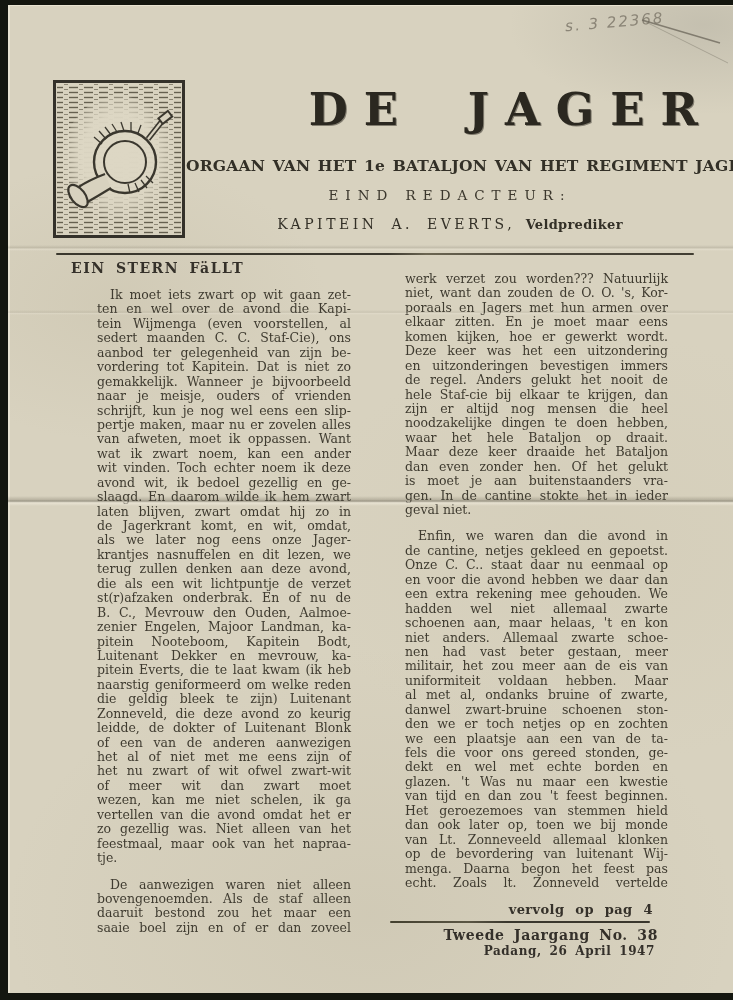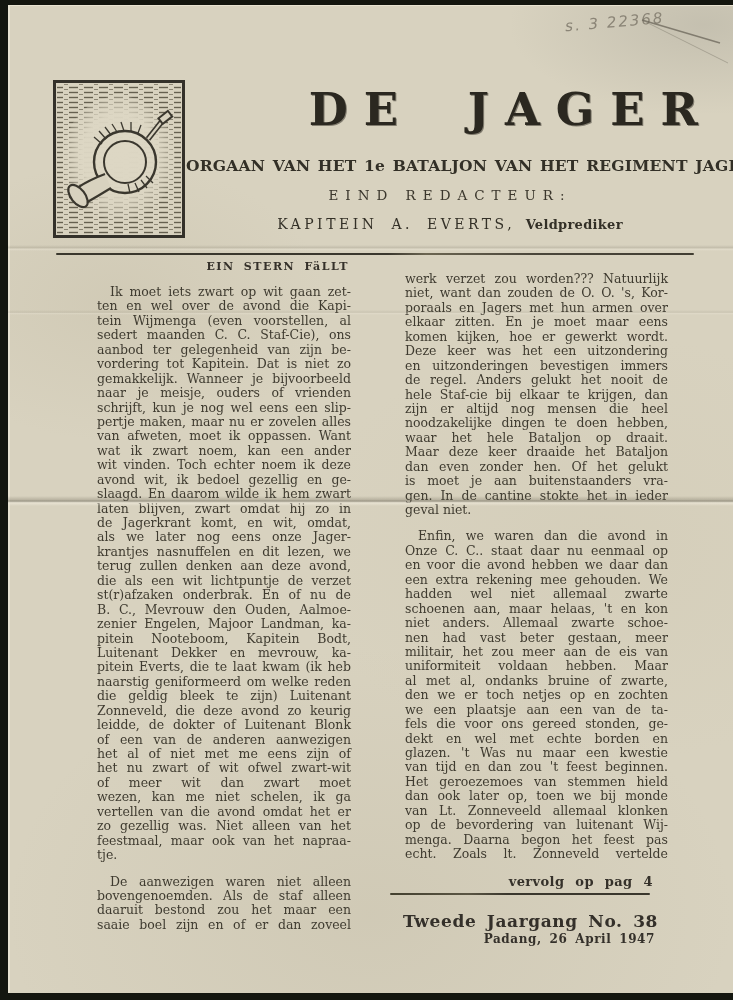--- a/index.html
+++ b/index.html
@@ -47,41 +47,41 @@
   .editor-role{font-weight:bold;font-size:13px;margin-left:6px;letter-spacing:0.3px;}
   .header-rule{
     position:absolute;left:48px;top:248px;width:638px;height:2px;border-radius:1px;
     background:linear-gradient(90deg,#3a372d 0%,#3a372d 52%,#6b6551 58%,#4a463a 75%,#413d32 100%);
   }
   
   .col{position:absolute;top:255px;color:#3f3b30;}
   .col-left{left:77px;width:278px;}
   .col-right{left:385px;width:287px;}
   .article-heading{
-    font-weight:bold;font-size:11px;letter-spacing:1.5px;word-spacing:4px;
-    text-align:right;transform:translateX(-14px);
+    font-weight:bold;font-size:14px;letter-spacing:1.5px;word-spacing:4px;
+    text-align:left;transform:translateX(-14px);
     color:#35312a;margin-bottom:10px;
   }
   .line{
     font-size:12.5px;height:14.45px;line-height:14.45px;
     white-space:nowrap;text-align:justify;text-align-last:justify;
   }
   .endline{text-align-last:left;}
   .indent{text-indent:13px;}
   .para{margin:12px;padding:0;}
   .continuation{
     font-weight:bold;font-size:13px;text-align:right;padding-right:27px;
     word-spacing:6px;letter-spacing:0.4px;height:15px;line-height:15px;color:#35312a;
   }
   .footer-rule{
     margin-top:4px;margin-left:-3px;width:260px;height:2px;border-radius:1px;
     background:linear-gradient(90deg,#43402f 0%,#5b5644 30%,#3a372d 45%,#3a372d 100%);
   }
   .edition{
-    margin-top:16px;font-weight:bold;font-size:17px;text-align:right;padding-right:22px;
+    margin-top:4px;font-weight:bold;font-size:14px;text-align:right;padding-right:22px;
     letter-spacing:0.6px;word-spacing:4px;color:#34302a;
   }
   .dateline{
     margin-top:1px;font-weight:bold;font-size:12px;text-align:right;padding-right:25px;
     letter-spacing:0.6px;word-spacing:3px;color:#34302a;
   }
   
   .crease{position:absolute;left:0;width:725px;pointer-events:none;}
   .crease-strong{
     top:491px;height:10px;
@@ -234,30 +234,32 @@
           <div class="line">noodzakelijke dingen te doen hebben,</div>
           <div class="line">waar het hele Bataljon op draait.</div>
           <div class="line">Maar deze keer draaide het Bataljon</div>
           <div class="line">dan even zonder hen. Of het gelukt</div>
           <div class="line">is moet je aan buitenstaanders vra-</div>
           <div class="line">gen. In de cantine stokte het in ieder</div>
           <div class="line endline">geval niet.</div>
         </div>
         <div class="para">
           <div class="line indent">Enfin, we waren dan die avond in</div>
+          <div class="line">de cantine, netjes gekleed en gepoetst.</div>
           <div class="line">Onze C. C.. staat daar nu eenmaal op</div>
           <div class="line">en voor die avond hebben we daar dan</div>
           <div class="line">een extra rekening mee gehouden. We</div>
           <div class="line">hadden wel niet allemaal zwarte</div>
           <div class="line">schoenen aan, maar helaas, 't en kon</div>
           <div class="line">niet anders. Allemaal zwarte schoe-</div>
           <div class="line">nen had vast beter gestaan, meer</div>
           <div class="line">militair, het zou meer aan de eis van</div>
           <div class="line">uniformiteit voldaan hebben. Maar</div>
           <div class="line">al met al, ondanks bruine of zwarte,</div>
+          <div class="line">danwel zwart-bruine schoenen ston-</div>
           <div class="line">den we er toch netjes op en zochten</div>
           <div class="line">we een plaatsje aan een van de ta-</div>
           <div class="line">fels die voor ons gereed stonden, ge-</div>
           <div class="line">dekt en wel met echte borden en</div>
           <div class="line">glazen. 't Was nu maar een kwestie</div>
           <div class="line">van tijd en dan zou 't feest beginnen.</div>
           <div class="line">Het geroezemoes van stemmen hield</div>
           <div class="line">dan ook later op, toen we bij monde</div>
           <div class="line">van Lt. Zonneveeld allemaal klonken</div>
           <div class="line">op de bevordering van luitenant Wij-</div>

